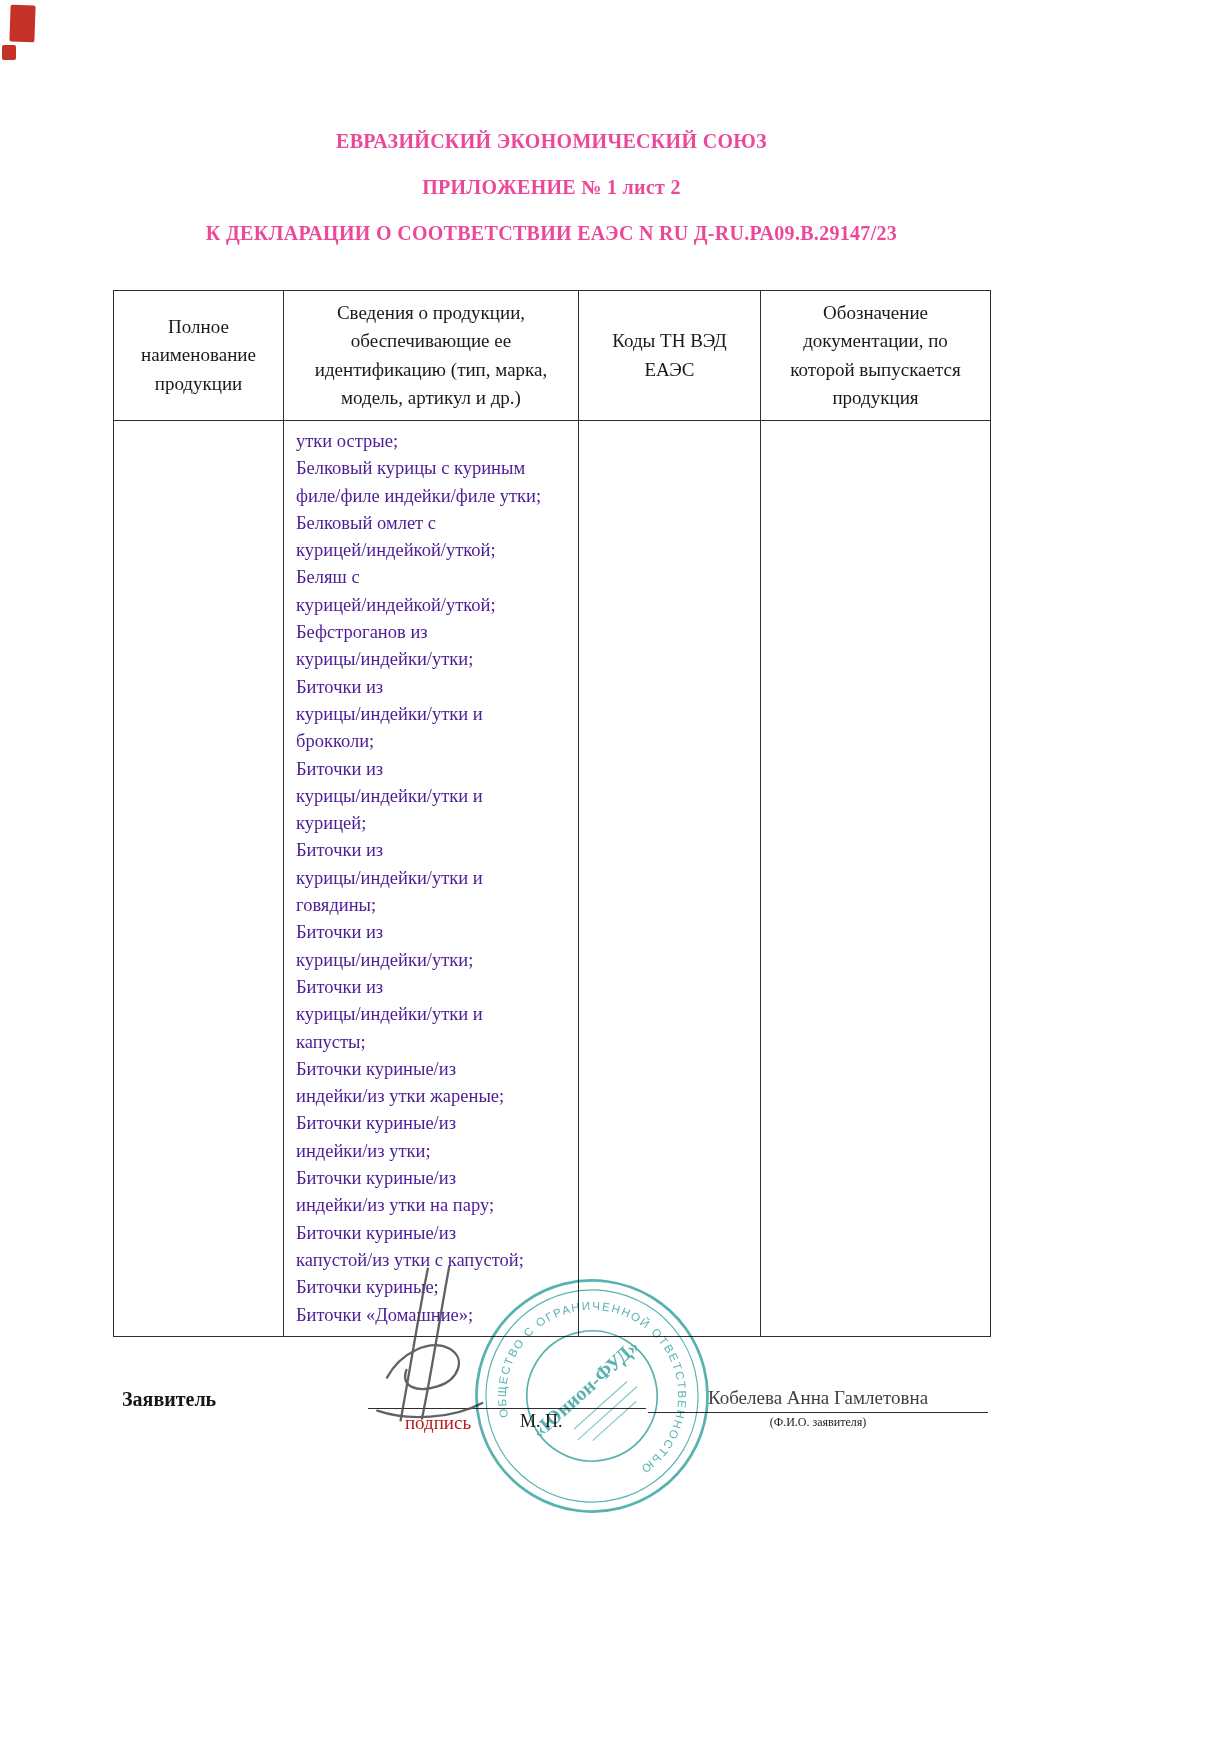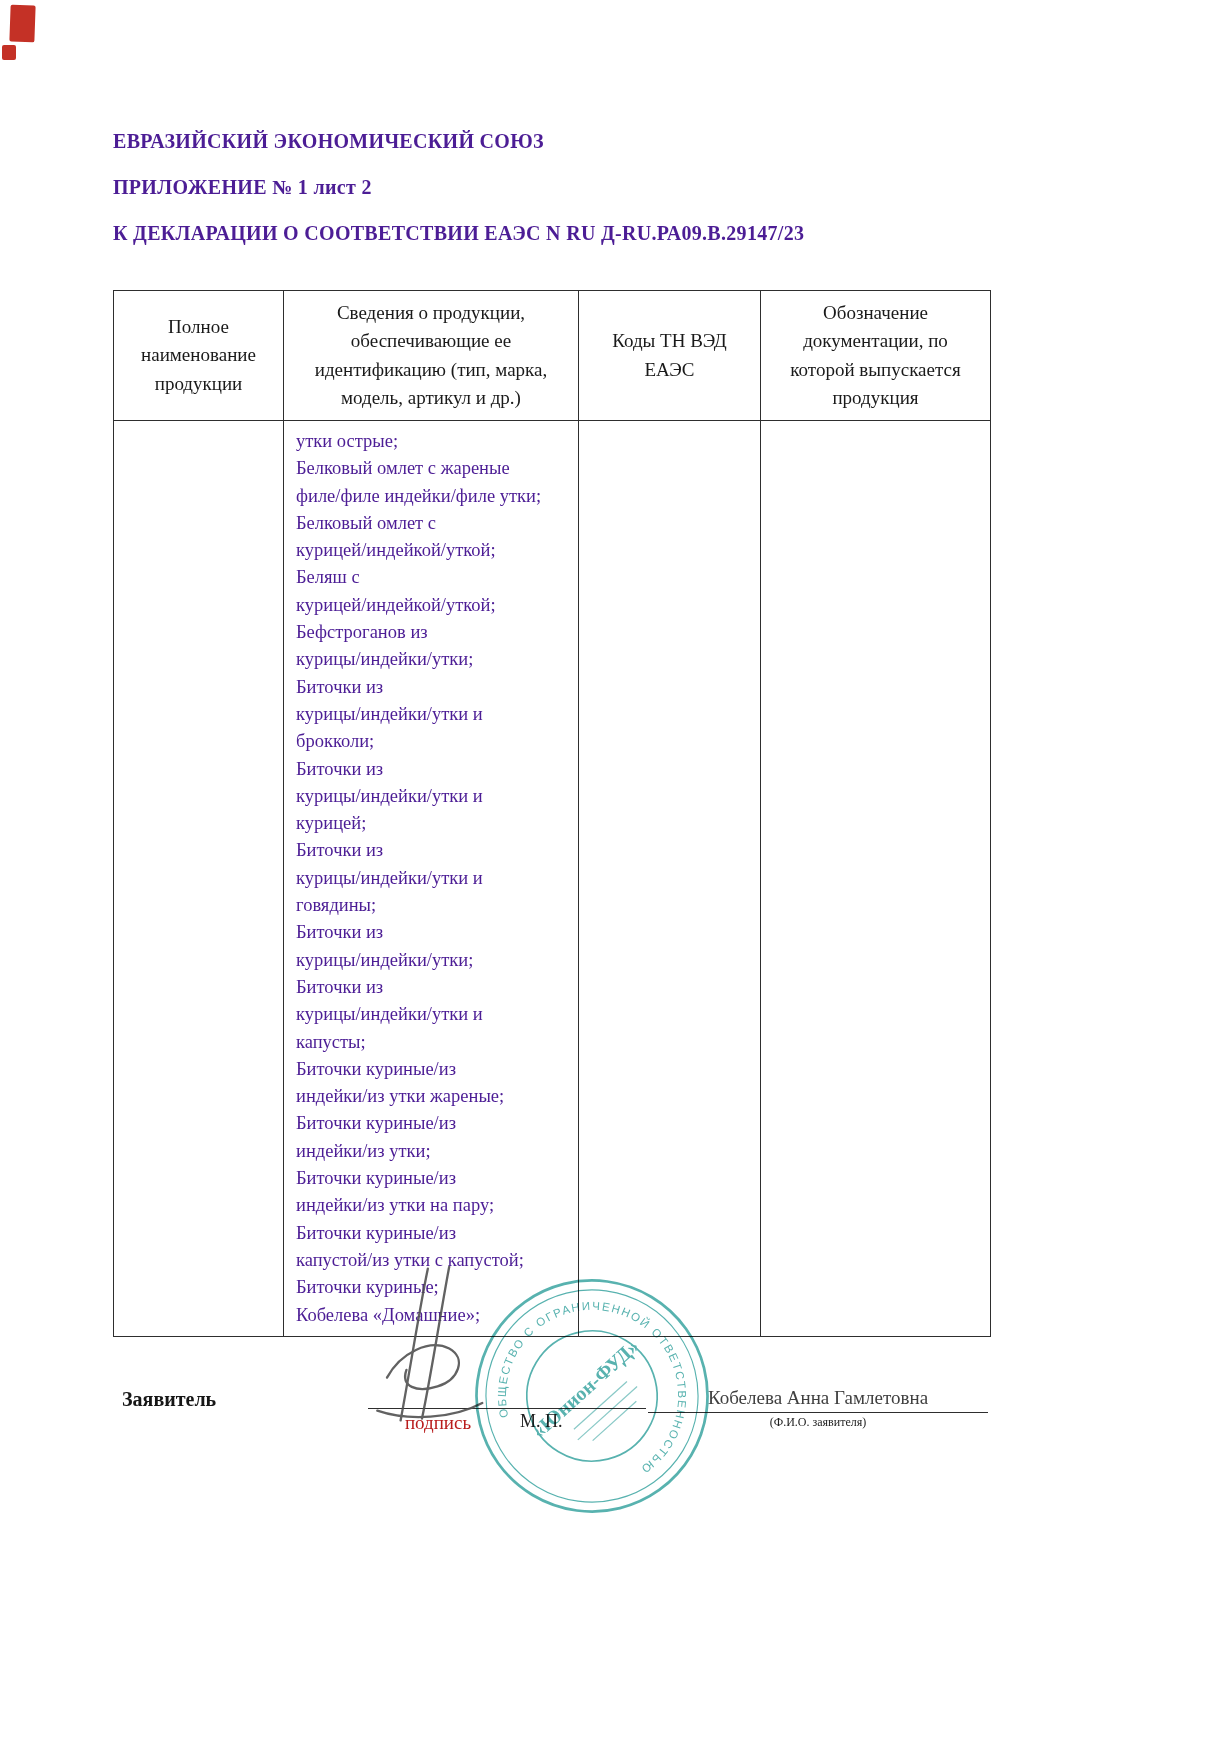--- a/index.html
+++ b/index.html
@@ -2,22 +2,22 @@
 <html><head>
 <meta charset="utf-8">
 <style>
   * { margin:0; padding:0; box-sizing:border-box; }
   html,body { background:#ffffff; }
   .page {
     position:relative; width:1221px; height:1760px; background:#ffffff;
     font-family:"Liberation Serif", serif; color:#1e1e1e; overflow:hidden; margin:0 auto;
   }
   .title {
-    position:absolute; left:113px; width:877px; 
-    font-weight:bold; font-size:20px; letter-spacing:0.3px; color:#4c1d95;
+    position:absolute; left:113px; width:877px; text-align:center;
+    font-weight:bold; font-size:20px; letter-spacing:0.3px; color:#ec4899;
   }
   .title-union { top:130px; }
   .title-appendix { top:176px; }
   .title-declaration { top:222px; }
 
   .products-table {
     position:absolute; left:113px; top:290px; width:877px;
     border-collapse:collapse; table-layout:fixed;padding-left:25px;
   }
   col.c1 { width:170px; } col.c2 { width:295px; }
@@ -77,21 +77,21 @@
         <th>Коды ТН ВЭД ЕАЭС</th>
         <th>Обозначение документации, по которой выпускается продукция</th>
       </tr>
     </thead>
     <tbody>
       <tr>
         <td></td>
         <td>
           <div class="product-lines">
               <div class="product-line">утки острые;</div>
-              <div class="product-line">Белковый омлет с жареные</div>
+              <div class="product-line">Белковый курицы с куриным</div>
               <div class="product-line">филе/филе индейки/филе утки;</div>
               <div class="product-line">Белковый омлет с</div>
               <div class="product-line">курицей/индейкой/уткой;</div>
               <div class="product-line">Беляш с</div>
               <div class="product-line">курицей/индейкой/уткой;</div>
               <div class="product-line">Бефстроганов из</div>
               <div class="product-line">курицы/индейки/утки;</div>
               <div class="product-line">Биточки из</div>
               <div class="product-line">курицы/индейки/утки и</div>
               <div class="product-line">брокколи;</div>
@@ -108,21 +108,21 @@
               <div class="product-line">капусты;</div>
               <div class="product-line">Биточки куриные/из</div>
               <div class="product-line">индейки/из утки жареные;</div>
               <div class="product-line">Биточки куриные/из</div>
               <div class="product-line">индейки/из утки;</div>
               <div class="product-line">Биточки куриные/из</div>
               <div class="product-line">индейки/из утки на пару;</div>
               <div class="product-line">Биточки куриные/из</div>
               <div class="product-line">капустой/из утки с капустой;</div>
               <div class="product-line">Биточки куриные;</div>
-              <div class="product-line">Кобелева «Домашние»;</div>
+              <div class="product-line">Биточки «Домашние»;</div>
             </div>
         </td>
         <td></td>
         <td></td>
       </tr>
     </tbody>
   </table>
 
   <div class="applicant-label">Заявитель</div>
   <div class="signature-line"></div>

